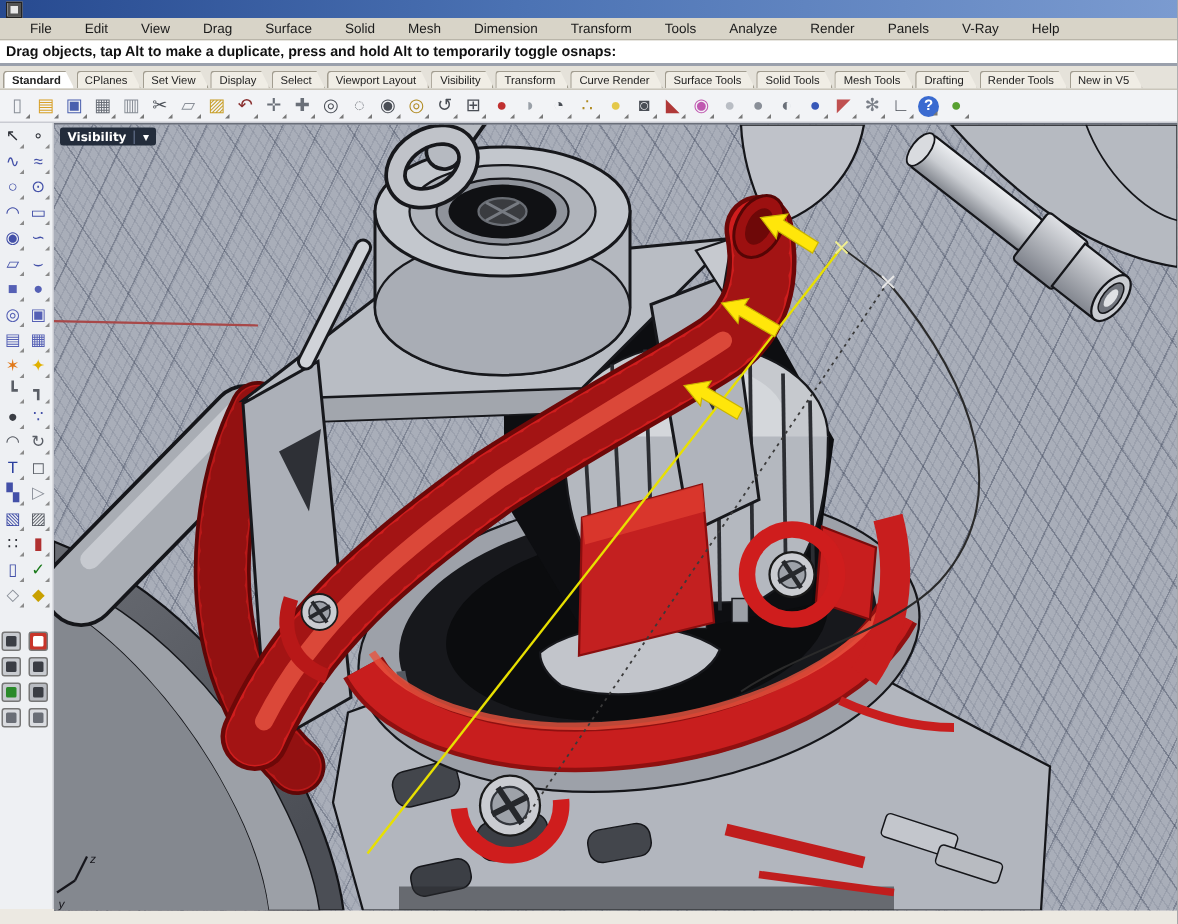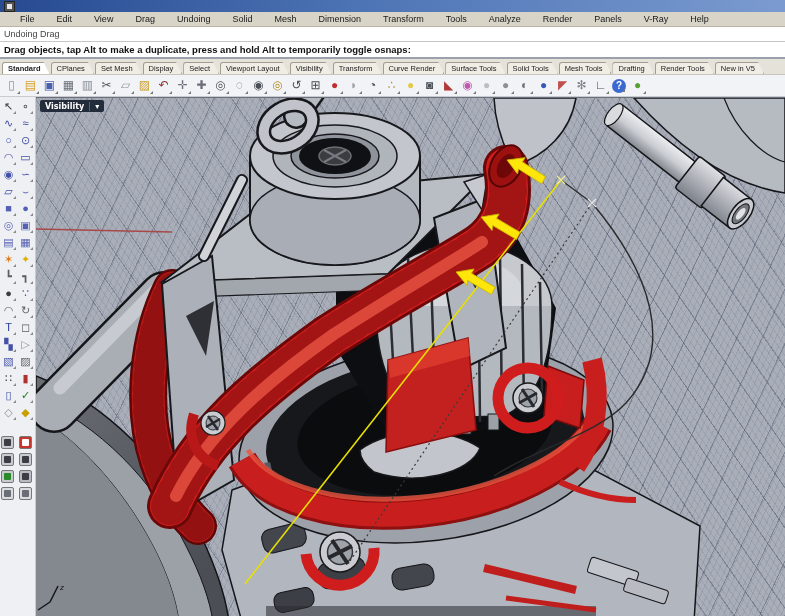--- a/index.html
+++ b/index.html
@@ -70,44 +70,41 @@
 
   <div id="titlebar">
     <span id="appicon"></span>
   </div>
 
   <div id="menubar">
       <span class="mi">File</span>
       <span class="mi">Edit</span>
       <span class="mi">View</span>
       <span class="mi">Drag</span>
-      <span class="mi">Undoing</span>
+      <span class="mi">Surface</span>
       <span class="mi">Solid</span>
       <span class="mi">Mesh</span>
       <span class="mi">Dimension</span>
       <span class="mi">Transform</span>
       <span class="mi">Tools</span>
       <span class="mi">Analyze</span>
       <span class="mi">Render</span>
       <span class="mi">Panels</span>
       <span class="mi">V-Ray</span>
       <span class="mi">Help</span>
     </div>
 
-  <div id="cmdhist">
-    <span>Undoing Drag</span>
-  </div>
   <div id="cmdline">
     <span>Drag objects, tap Alt to make a duplicate, press and hold Alt to temporarily toggle osnaps:</span>
   </div>
 
   <div id="tabs">
       <span class="tab active">Standard</span>
       <span class="tab">CPlanes</span>
-      <span class="tab">Set Mesh</span>
+      <span class="tab">Set View</span>
       <span class="tab">Display</span>
       <span class="tab">Select</span>
       <span class="tab">Viewport Layout</span>
       <span class="tab">Visibility</span>
       <span class="tab">Transform</span>
       <span class="tab">Curve Render</span>
       <span class="tab">Surface Tools</span>
       <span class="tab">Solid Tools</span>
       <span class="tab">Mesh Tools</span>
       <span class="tab">Drafting</span>

